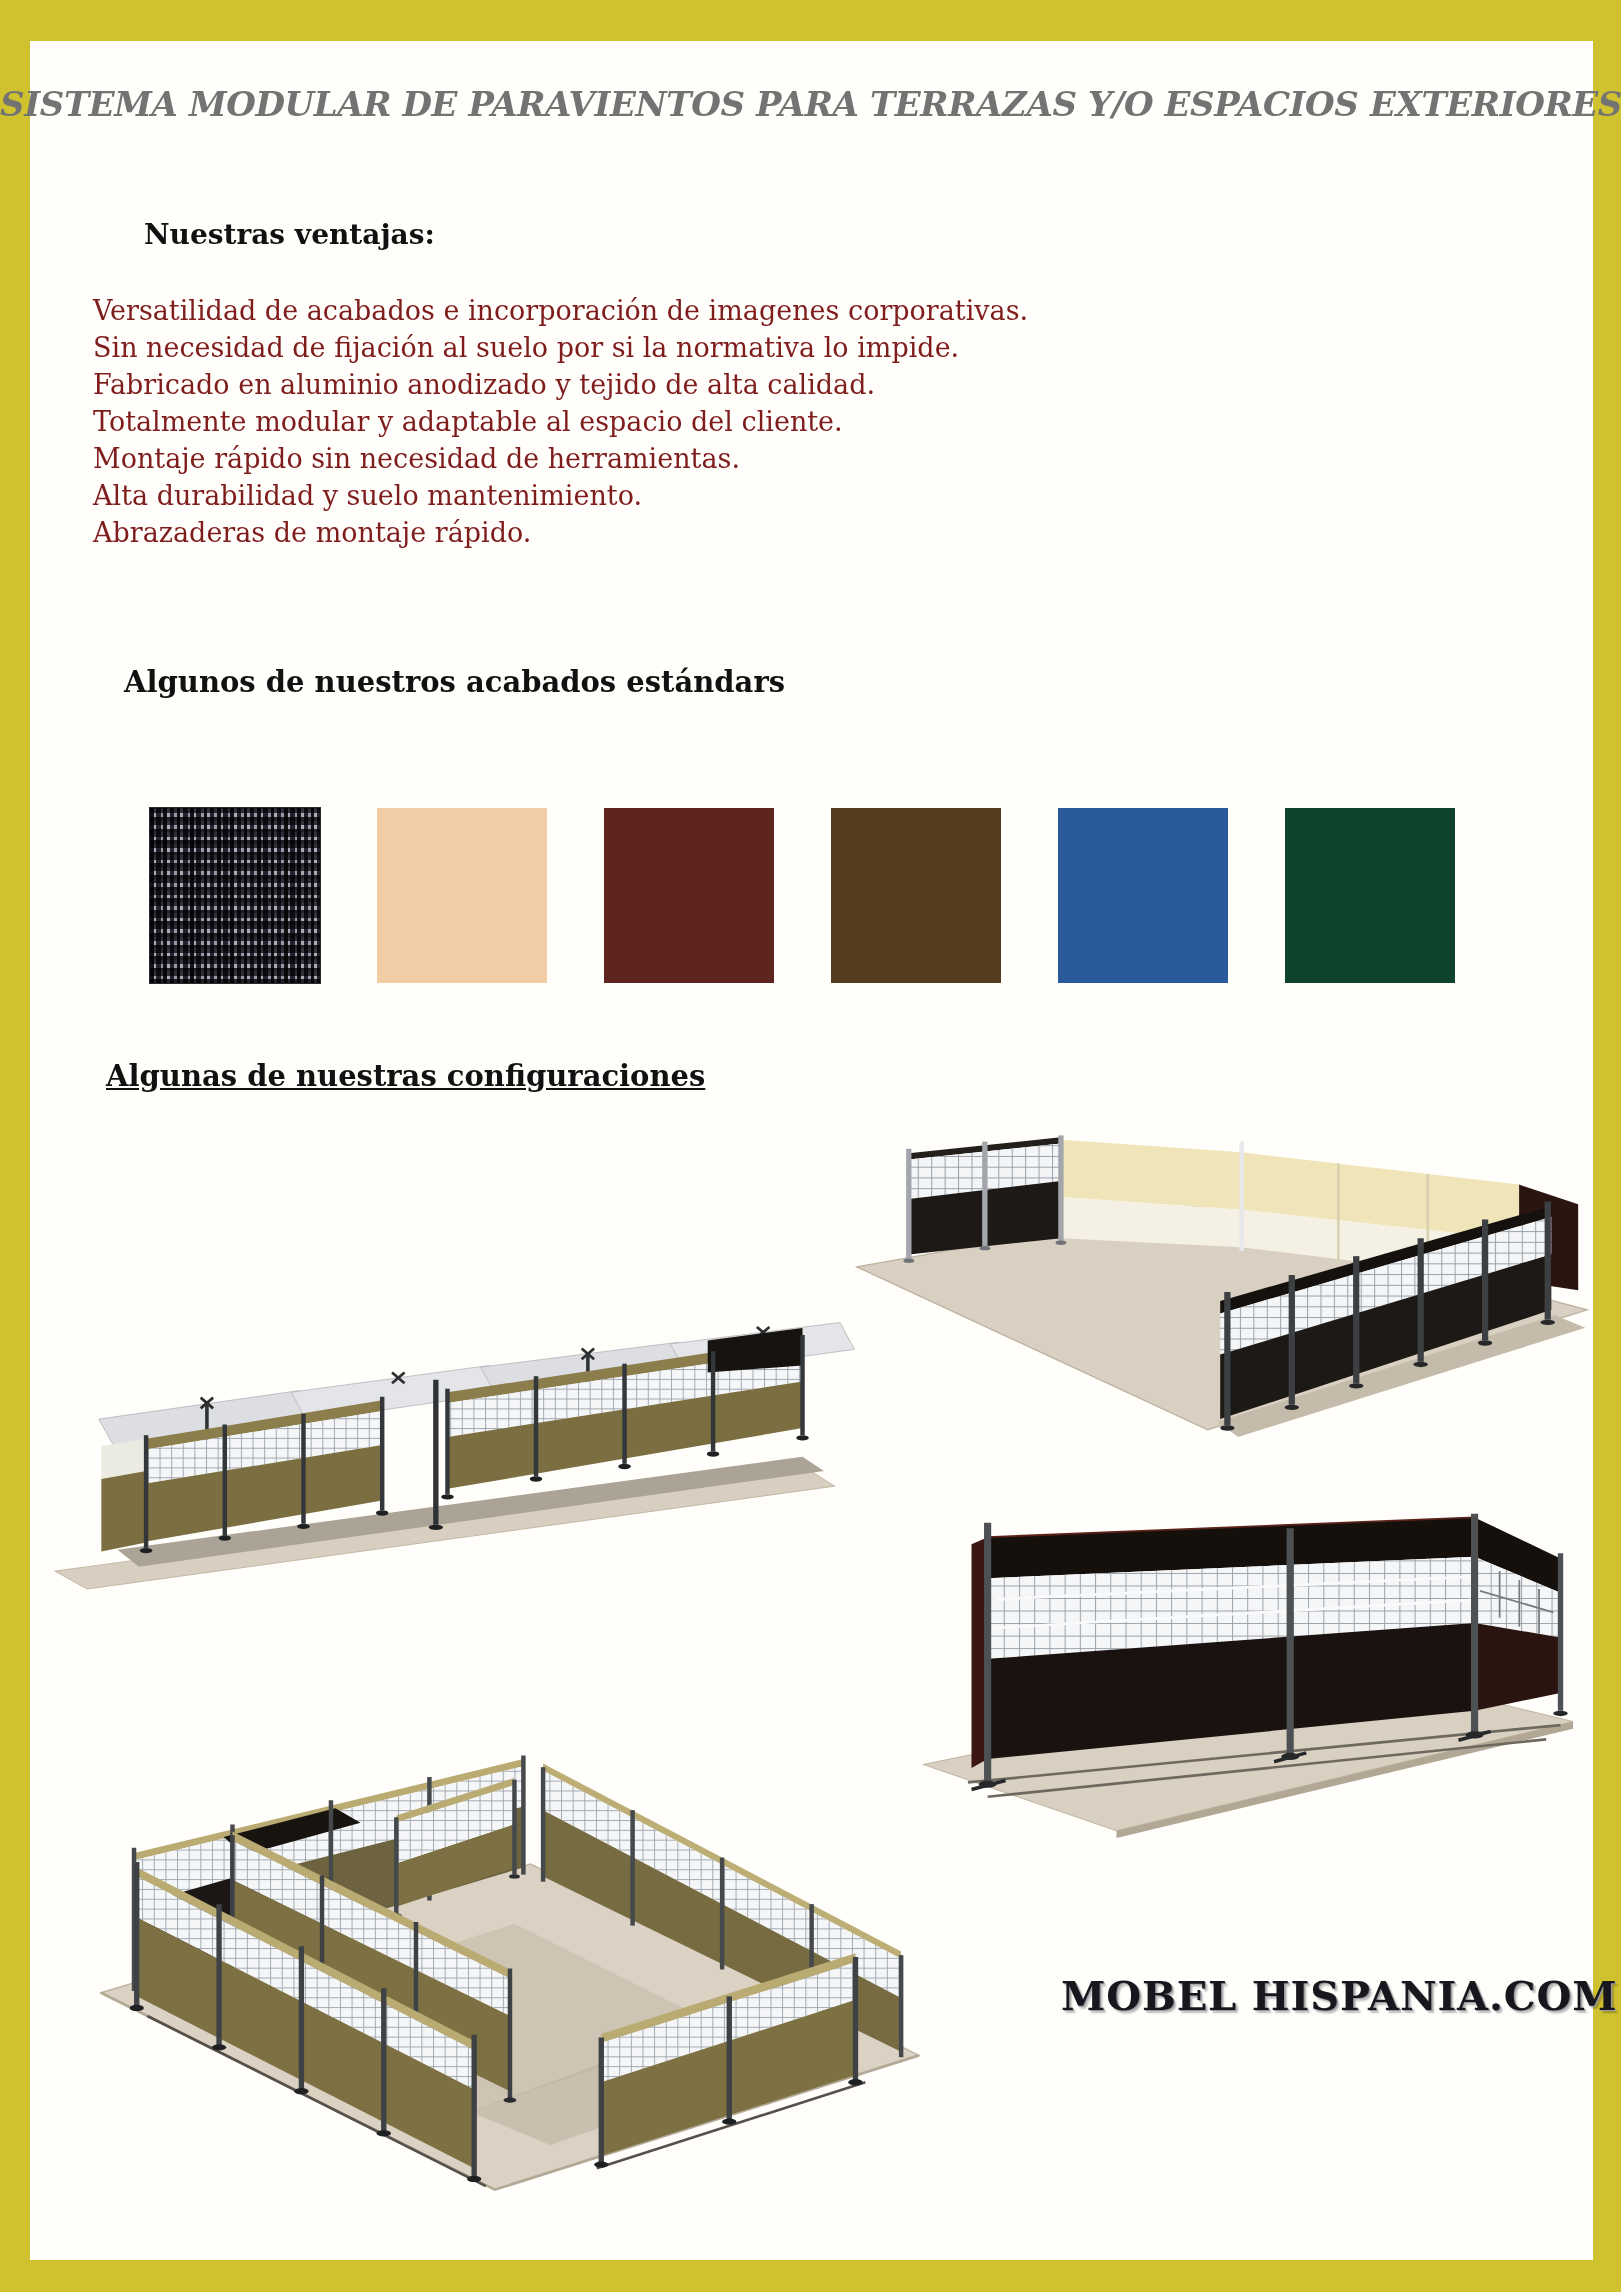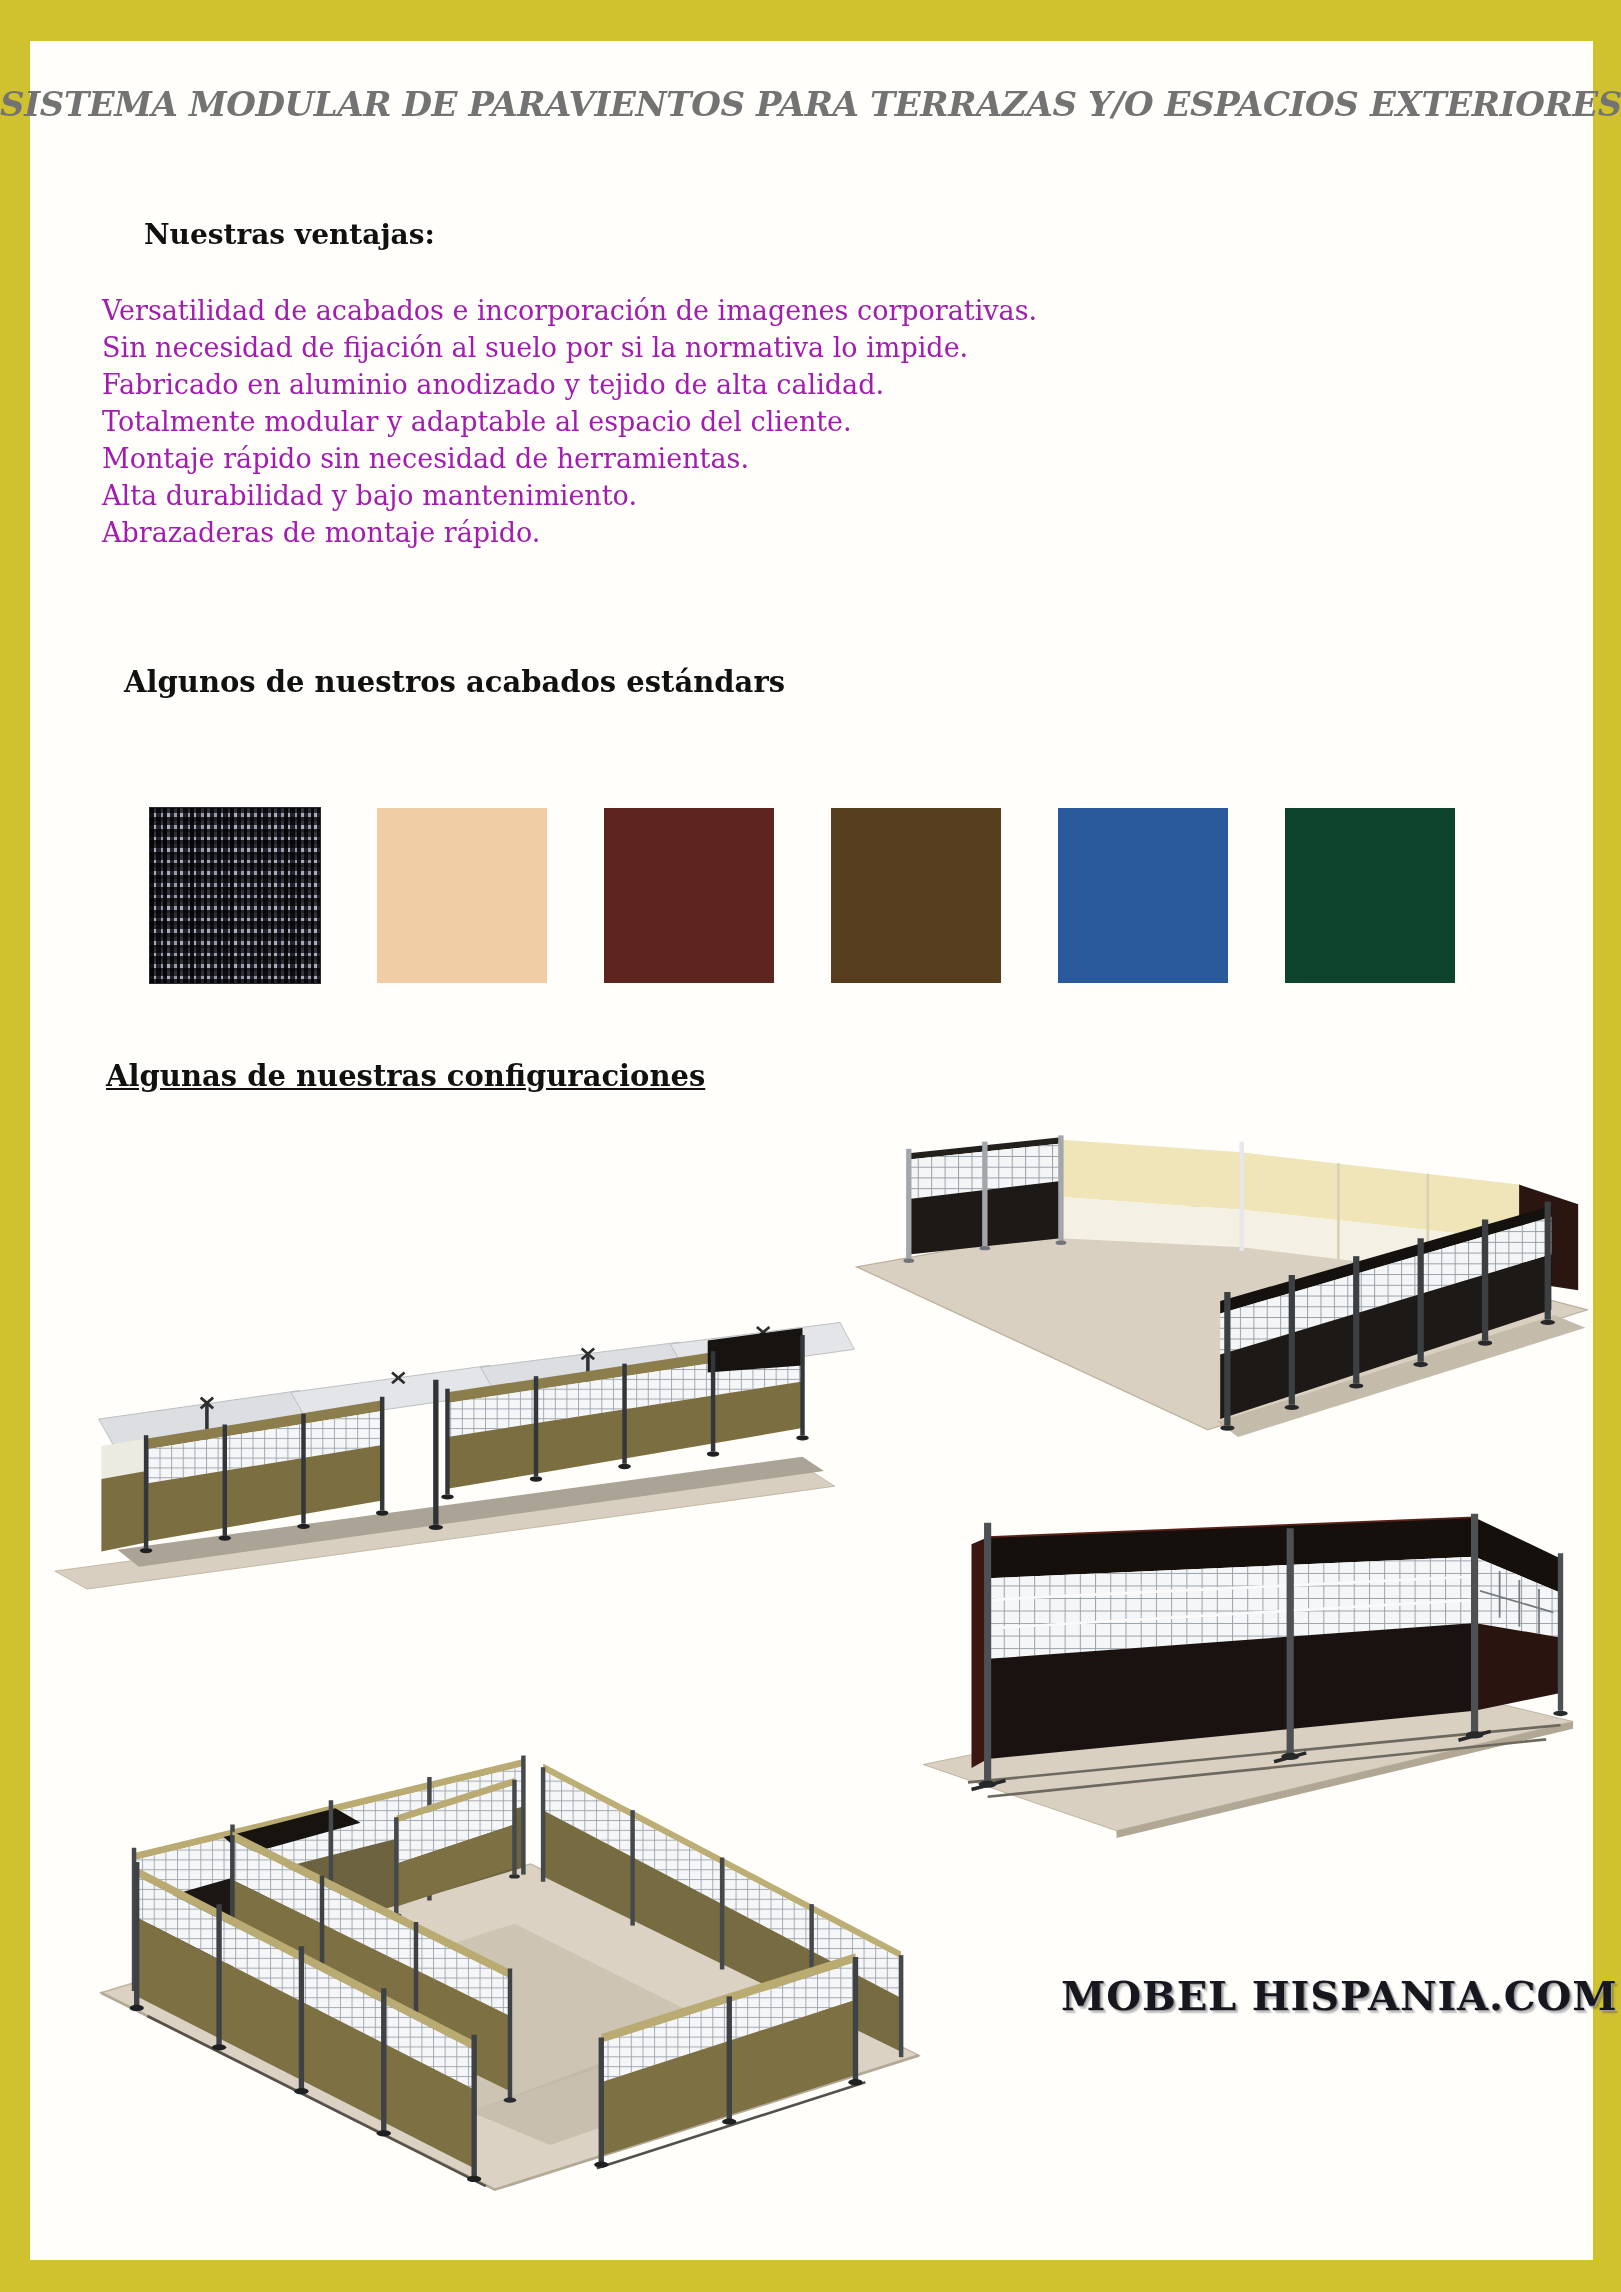--- a/index.html
+++ b/index.html
@@ -17,21 +17,21 @@
   .title{
     position:absolute;top:84px;left:50%;transform:translateX(-50%);
     margin:0;font-size:34px;font-weight:700;font-style:italic;white-space:nowrap;
     letter-spacing:-0.4px;color:#737373;
   }
   .heading{position:absolute;margin:0;font-size:29px;font-weight:700;color:#111;}
   .h-ventajas{top:218px;left:101px;font-size:28px;margin-left:43px;}
   .h-acabados{top:665px;left:124px;}
   .h-config{top:1059px;left:106px;text-decoration:underline;}
 
-  .adv-list{position:absolute;top:292px;left:102px;font-size:27px;line-height:37px;color:#a21caf;}
+  .adv-list{position:absolute;top:292px;left:93px;font-size:27px;line-height:37px;color:#7f1d1d;}
   .adv-list div{white-space:nowrap;}
 
   .swatches{position:absolute;top:808px;left:150px;display:flex;gap:57px;}
   .swatch{width:170px;height:175px;}
   .swatch.weave{
     background-color:#b9bac2;
     background-image:
       repeating-linear-gradient(90deg, rgba(12,12,18,.95) 0 3.6px, rgba(238,238,244,.92) 3.6px 6.3px, rgba(26,26,38,.9) 6.3px 10.7px, rgba(205,205,216,.85) 10.7px 13.4px),
       repeating-linear-gradient(0deg, rgba(16,16,24,.85) 0 3.6px, rgba(244,244,248,.5) 3.6px 7.2px, rgba(30,30,44,.8) 7.2px 11.6px);
     background-blend-mode:multiply;
@@ -63,21 +63,21 @@
 
   <h1 class="title">SISTEMA MODULAR DE PARAVIENTOS PARA TERRAZAS Y/O ESPACIOS EXTERIORES</h1>
 
   <h2 class="heading h-ventajas">Nuestras ventajas:</h2>
   <div class="adv-list">
     <div>Versatilidad de acabados e incorporación de imagenes corporativas.</div>
     <div>Sin necesidad de fijación al suelo por si la normativa lo impide.</div>
     <div>Fabricado en aluminio anodizado y tejido de alta calidad.</div>
     <div>Totalmente modular y adaptable al espacio del cliente.</div>
     <div>Montaje rápido sin necesidad de herramientas.</div>
-    <div>Alta durabilidad y bajo mantenimiento.</div>
+    <div>Alta durabilidad y suelo mantenimiento.</div>
     <div>Abrazaderas de montaje rápido.</div>
   </div>
 
   <h2 class="heading h-acabados">Algunos de nuestros acabados estándars</h2>
   <div class="swatches">
     <div class="swatch weave"></div>
     <div class="swatch" style="background: rgb(240, 205, 164);"></div>
     <div class="swatch" style="background: rgb(94, 36, 30);"></div>
     <div class="swatch" style="background: rgb(85, 61, 30);"></div>
     <div class="swatch" style="background: rgb(42, 90, 156);"></div>

